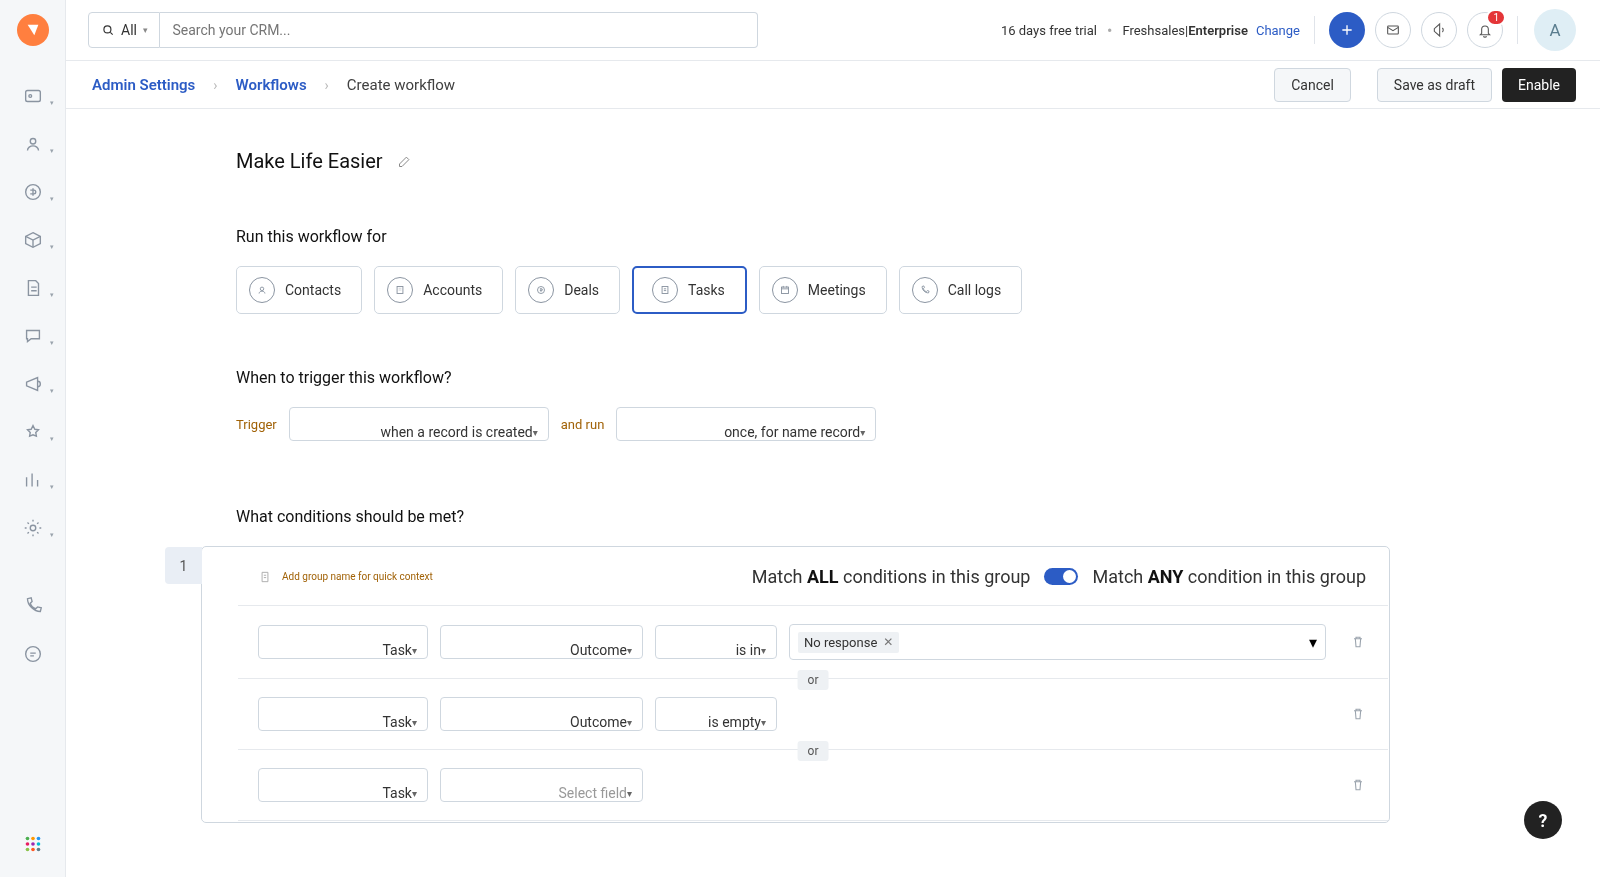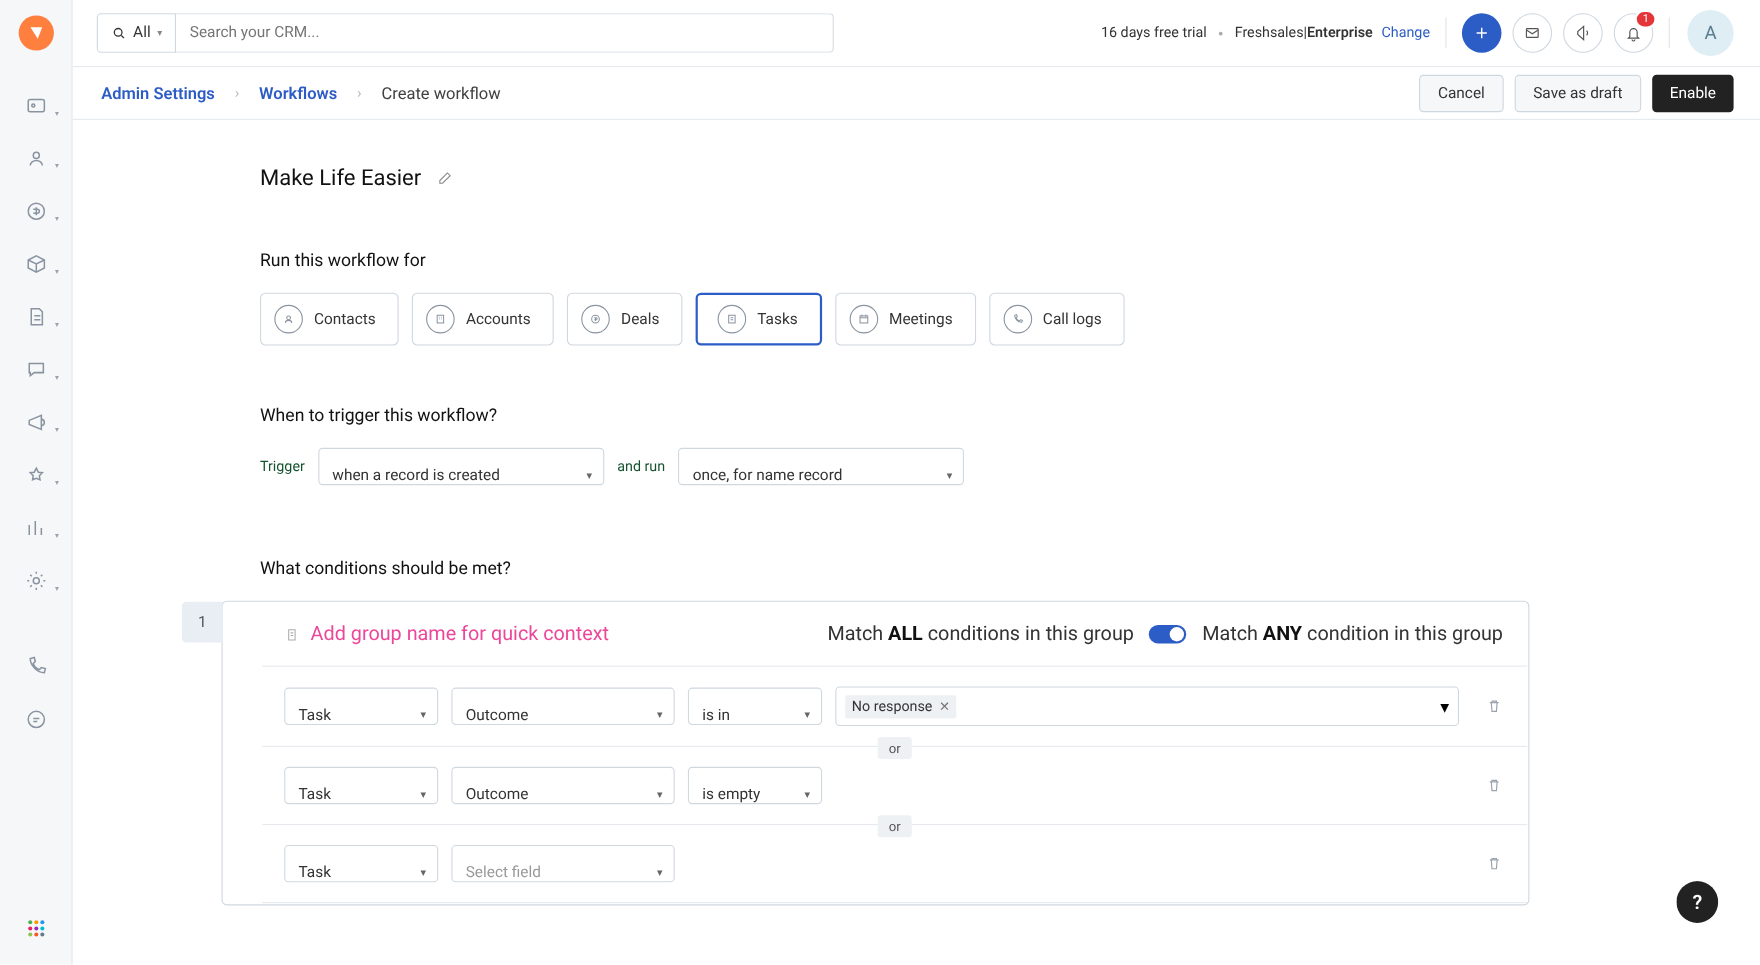--- a/index.html
+++ b/index.html
@@ -33,63 +33,63 @@
 .badge { position: absolute; top: -4px; right: -4px; background: #e43538; color: #fff; font-size: 10px; border-radius: 9px; padding: 1px 5px; border: 2px solid #fff; }
 .avatar { width: 42px; height: 42px; border-radius: 50%; background: #dfeef5; color: #5a7d8f; display: flex; align-items: center; justify-content: center; font-size: 17px; margin-left: 16px; }
 .divider-v { width: 1px; height: 28px; background: #e0e4ea; margin-left: 14px; }
 
 
 .crumb-bar { position: absolute; left: 66px; top: 61px; right: 0; height: 48px; display: flex; align-items: center; padding: 0 24px 0 26px; border-bottom: 1px solid #e6e9ed; }
 .crumb-link { font-size: 15px; font-weight: 600; color: #2c5cc5; }
 .crumb-sep { color: #bbb; margin: 0 18px; font-size: 14px; }
 .crumb-current { font-size: 15px; color: #404040; }
 .btn { height: 34px; border-radius: 4px; font-size: 14px; padding: 0 16px; display: flex; align-items: center; cursor: pointer; }
-.btn-sec { background: #f5f7f9; border: 1px solid #cfd7df; color: #333; margin-left: 10px; }
+.btn-sec { background: #f5f7f9; border: 1px solid #cfd7df; color: #333; margin-left: 26px; }
 .btn-pri { background: #222; color: #fff; border: none; margin-left: 10px; }
 
 
 .main { position: absolute; left: 66px; top: 109px; right: 16px; bottom: 0; overflow-y: auto; }
 .content { max-width: 1154px; margin-left: 170px; padding-top: 40px; }
 
 .wf-title { font-size: 20px; font-weight: 400; color: #111; display: inline-flex; align-items: center; }
 .pencil { margin-left: 14px; width: 15px; height: 15px; stroke: #888; fill: none; cursor: pointer; }
 .wf-desc { display: flex; align-items: center; margin-top: 26px; font-size: 13px; color: #666; }
 .wf-desc svg { width: 14px; height: 14px; stroke: #999; fill: none; margin-right: 10px; }
 
 .section-h { font-size: 16px; color: #111; margin-top: 54px; margin-bottom: 20px; }
 
 .record-types { display: flex; gap: 12px; }
 .rt-card { height: 48px; border: 1px solid #cfd7df; border-radius: 5px; display: flex; align-items: center; padding: 0 20px 0 12px; font-size: 14px; color: #333; cursor: pointer; }
 .rt-card.active { border: 2px solid #2c5cc5; padding-left: 18px; }
 .rt-icon { width: 26px; height: 26px; border-radius: 50%; border: 1.5px solid #8a94a1; margin-right: 10px; display: flex; align-items: center; justify-content: center; }
 .rt-icon svg { width: 14px; height: 14px; stroke: #8a94a1; fill: none; stroke-width: 1.6; }
 
 .trigger-row { display: flex; align-items: center; gap: 12px; }
-.label-sm { font-size: 13px; color: #14532d; }
-.select { height: 34px; border: 1px solid #cfd7df; border-radius: 4px; background: #fff; display: flex; align-items: center; justify-content: space-between; padding: 16px 10px 0 12px; font-size: 14px; color: #333; cursor: pointer; }
+.label-sm { font-size: 13px; color: #a16207; }
+.select { height: 34px; border: 1px solid #cfd7df; border-radius: 4px; background: #fff; display: flex; align-items: center; justify-content: flex-end; padding: 16px 10px 0 12px; font-size: 14px; color: #333; cursor: pointer; }
 .select .chev { font-size: 10px; color: #666; }
 .sel-trigger { width: 260px; }
 .sel-run { width: 260px; }
 
 
 .cond-group { border: 1.5px solid #cfd7df; border-radius: 5px; margin-top: 14px; position: relative; margin-left: -35px; }
 .group-num { position: absolute; left: -37px; top: 0; width: 37px; height: 37px; background: #e9eef5; color: #555; display: flex; align-items: center; justify-content: center; border-radius: 4px 0 0 4px; font-size: 14px; }
 .cond-group-inner { padding: 0; margin-left: 35px; border: 1.5px solid transparent;}
 
 .group-header { display: flex; align-items: center; padding: 18px 22px 18px 20px; }
-.group-name { display: flex; align-items: center; font-size: 18px; color: #ec4899; flex: 1; }
+.group-name { display: flex; align-items: center; font-size: 10px; color: #a16207; flex: 1; }
 .group-name svg { width: 14px; height: 14px; stroke: #aaa; fill: none; margin-right: 10px; }
 .match-txt { font-size: 18px; color: #333; }
 .match-txt b { color: #111; }
 .toggle { width: 34px; height: 17px; background: #2c5cc5; border-radius: 10px; position: relative; margin: 0 14px; cursor: pointer; }
 .toggle::after { content: ''; position: absolute; right: 2px; top: 2px; width: 13px; height: 13px; background: #fff; border-radius: 50%; }
 
 .cond-row { padding: 18px 22px 18px 20px; border-top: 1px solid #e6e9ed; display: flex; align-items: center; gap: 12px; position: relative; }
 .cond-row:first-of-type { border-top: none; }
-.sel-rec { width: 140px; }
+.sel-rec { width: 170px; }
 .sel-field { width: 203px; }
 .sel-field.placeholder { color: #999; }
 .sel-op { width: 122px; }
 .tags-input { flex: 1; height: 36px; border: 1px solid #cfd7df; border-radius: 4px; display: flex; align-items: center; padding: 0 8px; justify-content: space-between; }
 .tag { background: #eef1f4; font-size: 13px; color: #333; padding: 3px 6px; border-radius: 2px; display: inline-flex; align-items: center; }
 .tag .x { margin-left: 6px; color: #777; font-size: 12px; cursor: pointer; }
 .trash { width: 16px; height: 16px; stroke: #9aa3ad; fill: none; cursor: pointer; margin-left: 12px; }
 .or-pill { position: absolute; left: 50%; transform: translateX(-50%); bottom: -12px; background: #eef1f4; color: #555; font-size: 12px; padding: 3px 10px; border-radius: 3px; z-index: 2; }
 
 

